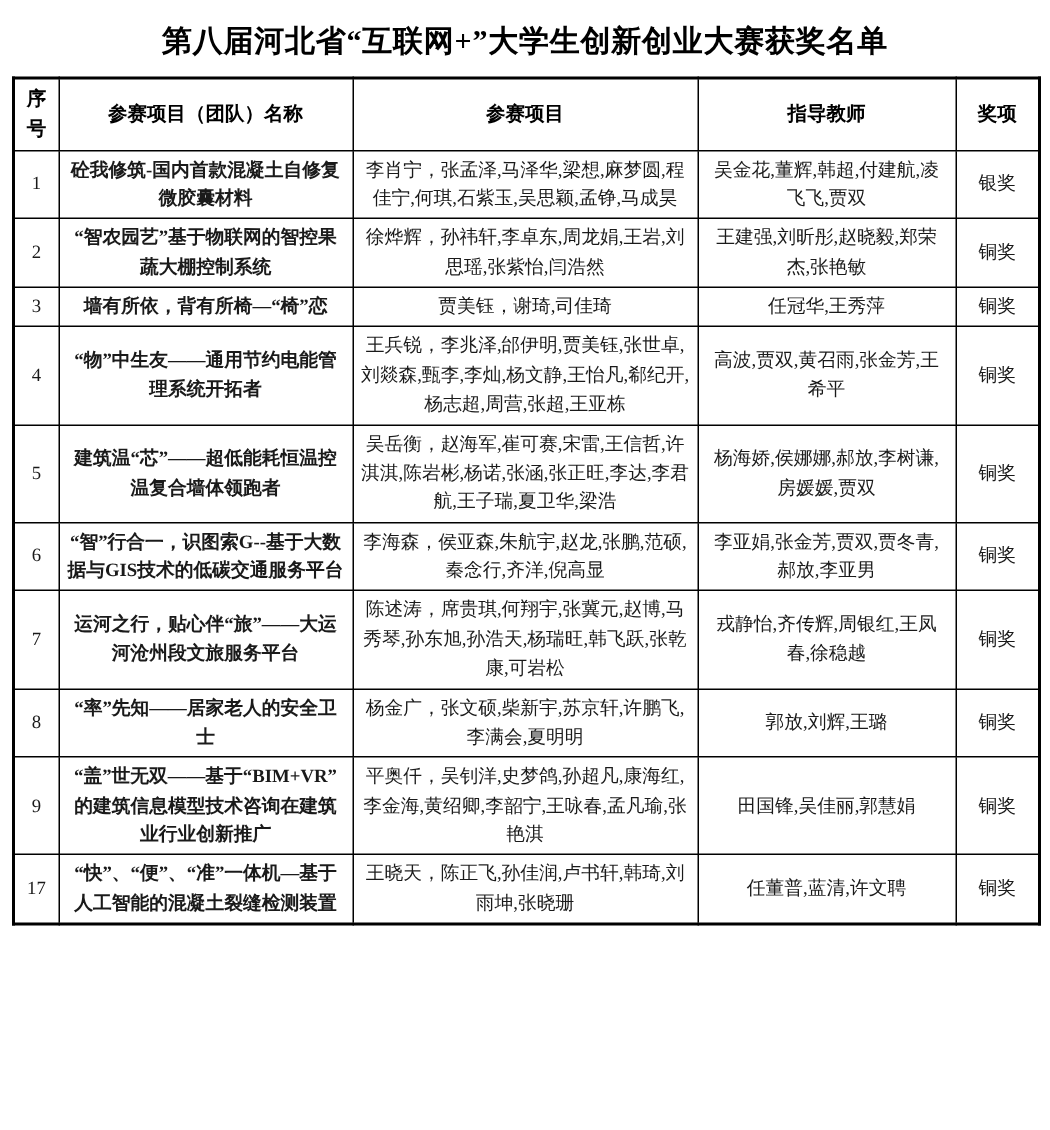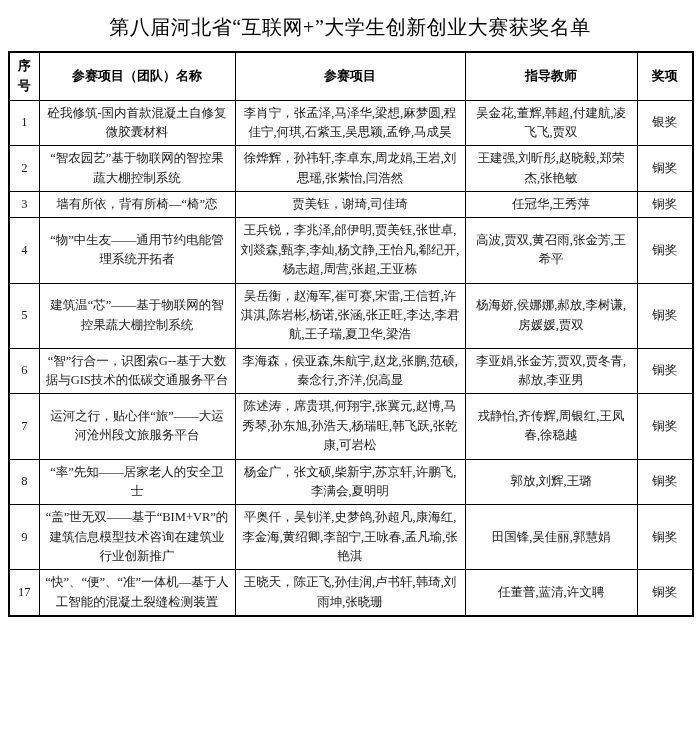--- a/index.html
+++ b/index.html
@@ -11,21 +11,21 @@
   }
   .page {
     width: 700px;
     height: 753px;
     padding: 14px 8px 6px 8px;
     background: #ffffff;
   }
   .doc-title {
     text-align: center;
     font-size: 20px;
-    font-weight: normal;
+    font-weight: bold;
     letter-spacing: 0.5px;
     margin-bottom: 10px;
     color: #000000;
   }
   table.awards {
     width: 684px;
     border-collapse: collapse;
     table-layout: fixed;
     border: 2px solid #000000;
     padding-left: 24px;
@@ -45,21 +45,21 @@
     font-weight: bold;
     font-size: 13px;
     height: 48px;
     color: #000000;
   }
   col.c-no      { width: 30px; }
   col.c-project { width: 196px; }
   col.c-members { width: 230px; }
   col.c-teacher { width: 172px; }
   col.c-award   { width: 56px; }
-  td.cell-project { padding: 3px 8px; }
+  td.cell-project { padding: 3px 8px; font-weight: bold; }
   td.cell-members { padding: 3px 6px; }
 </style>
 </head>
 <body>
 
 <div class="page">
   <div class="doc-title">第八届河北省“互联网+”大学生创新创业大赛获奖名单</div>
 
   <table class="awards">
     <colgroup>
@@ -106,21 +106,21 @@
   <tr>
     <td class="cell-no">4</td>
     <td class="cell-project">“物”中生友——通用节约电能管理系统开拓者</td>
     <td class="cell-members">王兵锐，李兆泽,邰伊明,贾美钰,张世卓,刘燚森,甄李,李灿,杨文静,王怡凡,郗纪开,杨志超,周营,张超,王亚栋</td>
     <td class="cell-teacher">高波,贾双,黄召雨,张金芳,王希平</td>
     <td class="cell-award">铜奖</td>
   </tr>
 
   <tr>
     <td class="cell-no">5</td>
-    <td class="cell-project">建筑温“芯”——基于物联网的智控果蔬大棚控制系统</td>
+    <td class="cell-project">建筑温“芯”——超低能耗恒温控温复合墙体领跑者</td>
     <td class="cell-members">吴岳衡，赵海军,崔可赛,宋雷,王信哲,许淇淇,陈岩彬,杨诺,张涵,张正旺,李达,李君航,王子瑞,夏卫华,梁浩</td>
     <td class="cell-teacher">杨海娇,侯娜娜,郝放,李树谦,房媛媛,贾双</td>
     <td class="cell-award">铜奖</td>
   </tr>
 
   <tr>
     <td class="cell-no">6</td>
     <td class="cell-project">“智”行合一，识图索G--基于大数据与GIS技术的低碳交通服务平台</td>
     <td class="cell-members">李海森，侯亚森,朱航宇,赵龙,张鹏,范硕,秦念行,齐洋,倪高显</td>
     <td class="cell-teacher">李亚娟,张金芳,贾双,贾冬青,郝放,李亚男</td>

